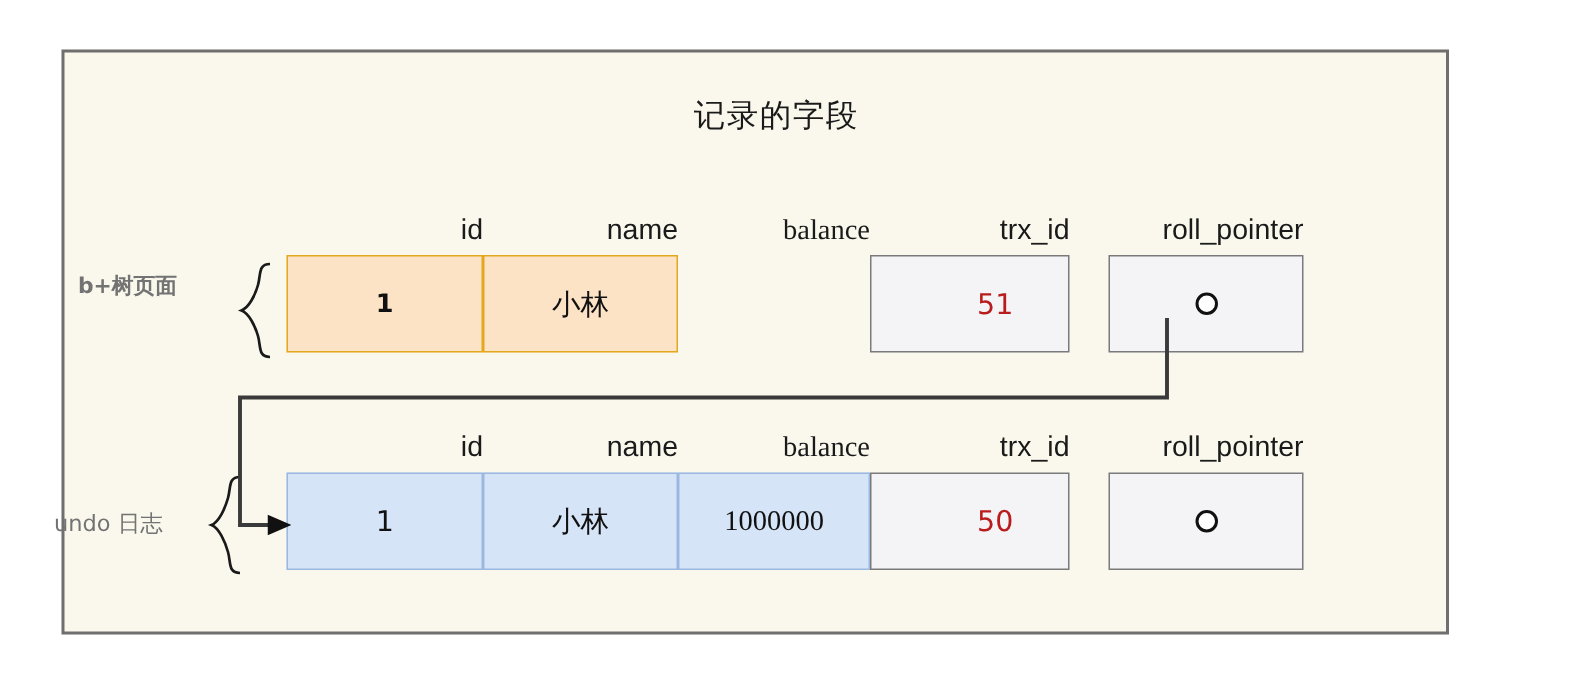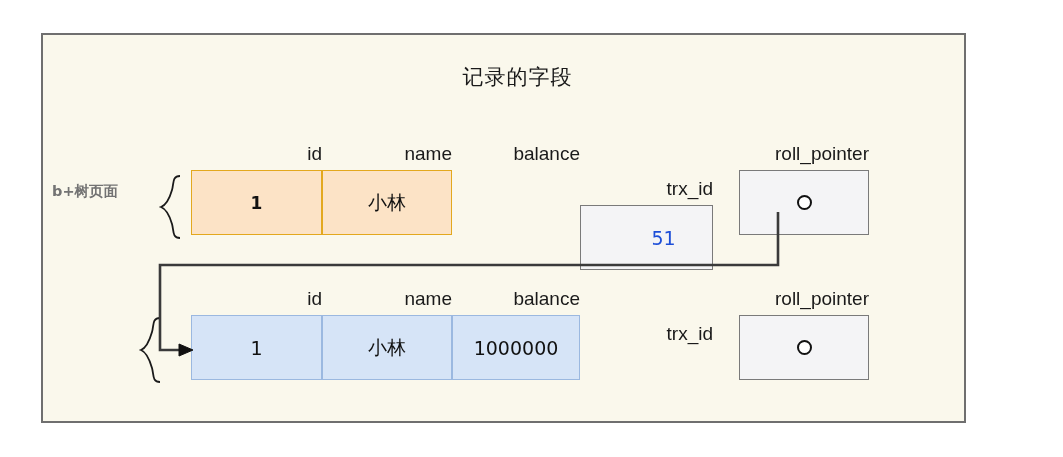--- a/index.html
+++ b/index.html
@@ -89,22 +89,22 @@
     align-items: center;
     justify-content: center;
     font-size: 19px;
     color: #111111;
     font-family: "DejaVu Sans", "Liberation Sans", sans-serif;
   }
 
   
   .c0 { left: 0px;   width: 131px; }
   .c1 { left: 131px; width: 130px; }
-  .c2 { left: 261px; width: 128px; }
-  .c3 { left: 389px; width: 133px; margin-top: 35px; }
+  .c2 { left: 261px; width: 128px; font-family: Liberation Serif, serif; }
+  .c3 { left: 389px; width: 133px; }
   .c4 { left: 548px; width: 130px; }
 
   
   .top .cell-orange {
     background: #fce3c6;
     border: 1.5px solid #e3a81e;
     border-right-width: 0.75px;
     border-left-width: 0.75px;
   }
   .top .c0.cell-orange { border-left-width: 1.5px; }
@@ -125,21 +125,21 @@
   }
   .bottom .c0.cell-blue { border-left-width: 1.5px; }
   .bottom .cell-gray {
     background: #f4f4f6;
     border: 1.5px solid #7a7a7a;
     border-right-width: 0.75px;
     border-left-width: 0.75px;
   }
   .bottom .c4.cell-gray { border-right-width: 1.5px; }
 
-  .val-red { color: #1d4ed8; padding-left: 34px; }
+  .val-red { color: #b91c1c; padding-left: 34px; }
   .val-bold { font-weight: bold; font-size: 17px; }
 
   
   .ptr-circle {
     width: 15px;
     height: 15px;
     border: 2.2px solid #111111;
     border-radius: 50%;
     background: #ffffff;
     box-sizing: border-box;
@@ -204,30 +204,32 @@
       <div class="hdr-cell c1">name</div>
       <div class="hdr-cell c2">balance</div>
       <div class="hdr-cell c3">trx_id</div>
       <div class="hdr-cell c4">roll_pointer</div>
     </div>
 
     <div class="data-row">
       <div class="data-cell c0 cell-blue">1</div>
       <div class="data-cell c1 cell-blue">小林</div>
       <div class="data-cell c2 cell-blue">1000000</div>
+      <div class="data-cell c3 cell-gray val-red">50</div>
       <div class="data-cell c4 cell-gray">
         <span class="ptr-circle"></span>
       </div>
     </div>
   </div>
 
   <div class="side-label lbl-top">
     <div>b+树页面</div>
   </div>
 
+  <div class="side-label lbl-bottom">undo 日志</div>
 
   <svg class="overlay" viewBox="0 0 1063 457">
 
     <path d="M 180 176
              C 172 176 174 183 172 190
              C 170 197 166 205 161 207
              C 166 209 170 217 172 224
              C 174 231 172 238 180 238" fill="none" stroke="#1a1a1a" stroke-width="1.8"></path>
 
     <path d="M 160 318

